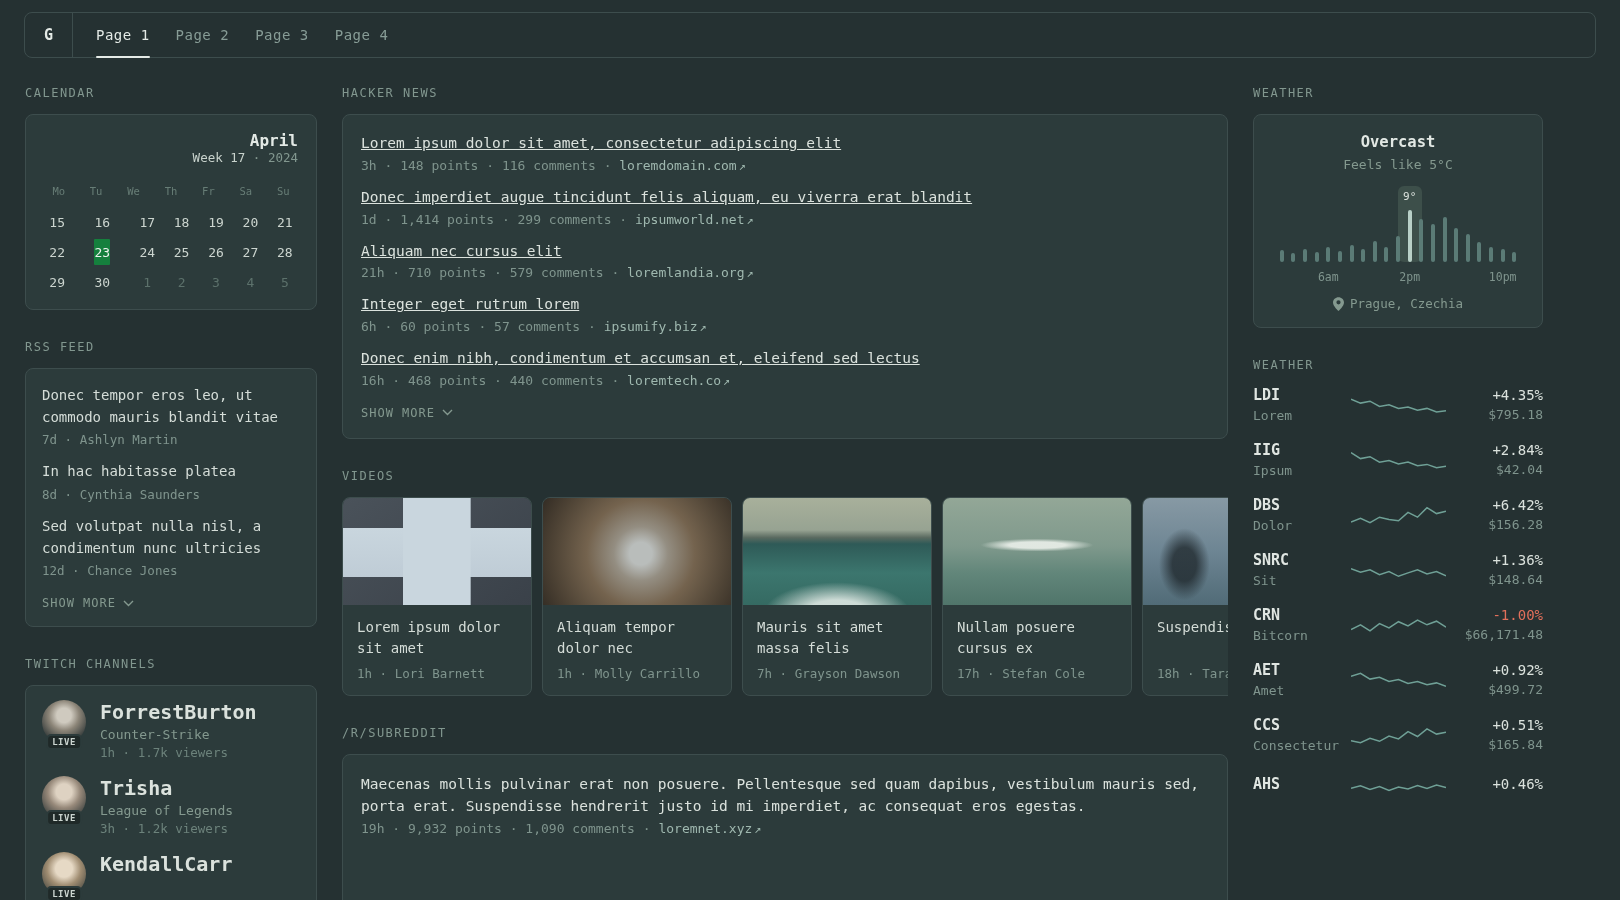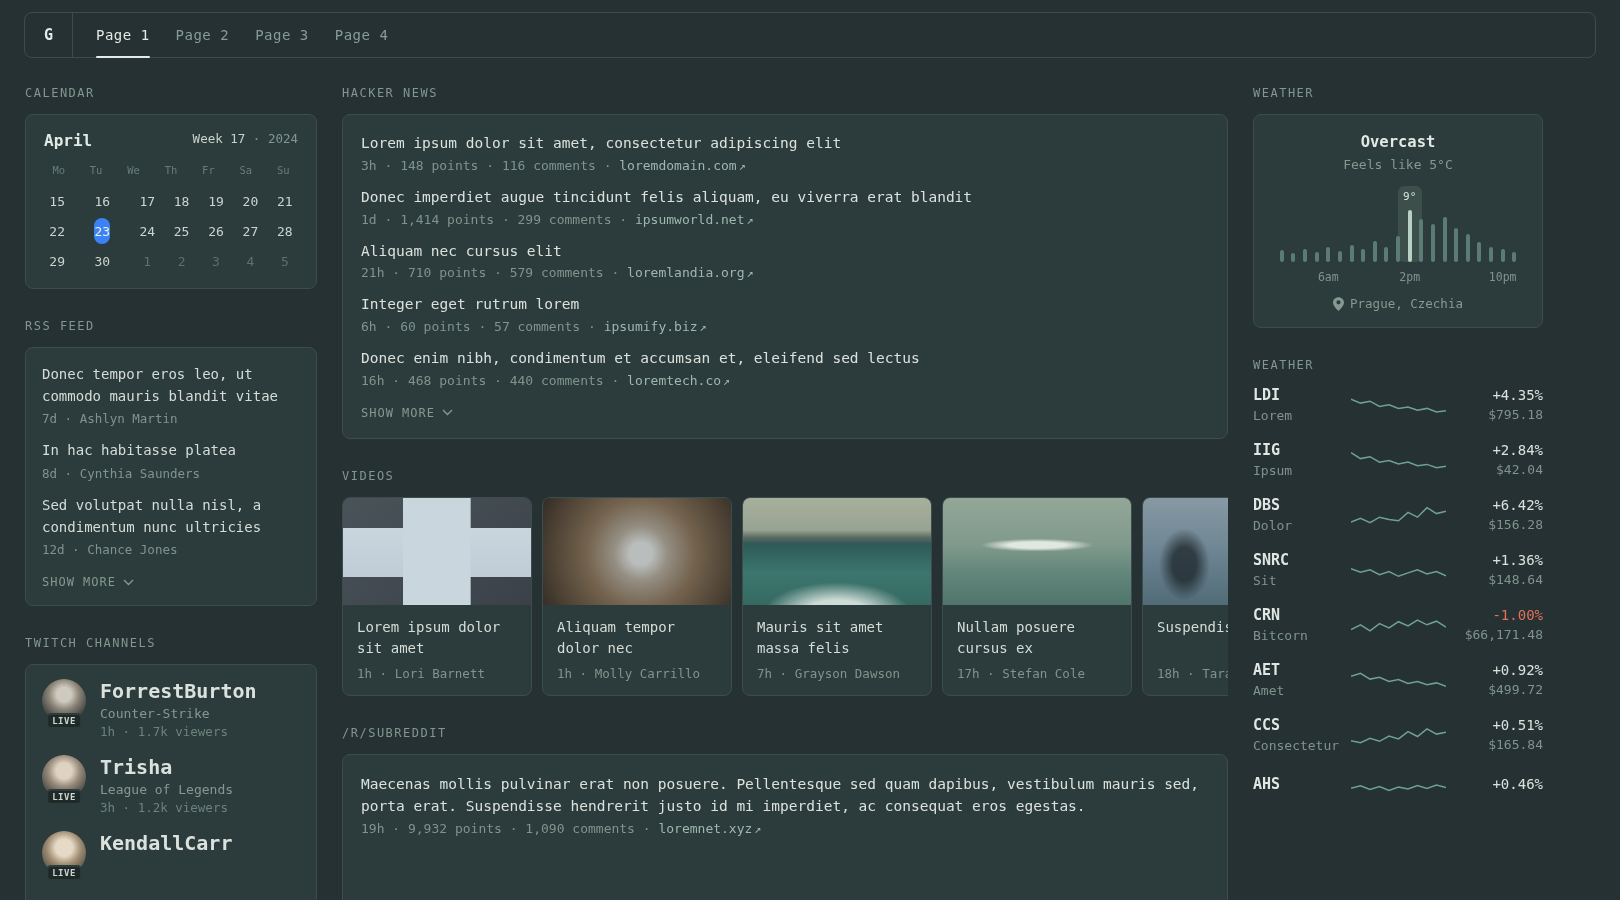--- a/index.html
+++ b/index.html
@@ -17,28 +17,28 @@
   .tab{position:relative;display:flex;align-items:center;height:100%;color:#879c96;font-size:14px;letter-spacing:.5px;cursor:pointer;}
   .tab.active{color:#e4eae6;}
   .tab.active::after{content:"";position:absolute;left:0;right:0;bottom:-1px;height:2px;background:#e4eae6;border-radius:1px;}
   
   .grid{display:grid;grid-template-columns:292px minmax(0,1fr) 290px;gap:25px;padding:28px 77px 0 25px;align-items:start;}
   .section{margin-bottom:30px;}
   .section-title{font-size:12px;font-weight:400;letter-spacing:1.5px;color:#82978f;margin-bottom:14px;}
   .card{background:#2c3b3b;border:1px solid #3d4d4d;border-radius:8px;}
   
   .cal-card{padding:16px 14px 12px;}
-  .cal-head{display:flex;justify-content:space-between;align-items:flex-start;margin-bottom:10px;padding:0 4px;}
+  .cal-head{display:flex;justify-content:space-between;align-items:flex-end;margin-bottom:16px;padding:0 4px;flex-direction:column;}
   .cal-month{font-size:16px;font-weight:700;color:#e3e9e5;}
   .cal-week{font-size:12.5px;color:#c9d3cd;}
   .cal-sep,.cal-year{color:#82978f;}
   .cal-grid{display:grid;grid-template-columns:repeat(7,1fr);text-align:center;}
   .cal-dow{font-size:10.5px;color:#677d76;padding:4px 0 10px;}
   .cal-day{font-size:13px;color:#ccd5cf;height:30px;display:flex;align-items:center;justify-content:center;}
-  .cal-day.selected{background:#3b82f6;border-radius:13px;color:#eef2ef;margin:2px 20px;height:26px;}
+  .cal-day.selected{background:#15803d;border-radius:1px;color:#eef2ef;margin:2px 20px;height:26px;}
   .cal-day.muted{color:#5c716b;}
   
   .rss-card{padding:16px;}
   .feed-item{margin-bottom:14px;}
   .feed-title{font-size:14px;line-height:1.55;color:#d5ddd8;cursor:pointer;}
   .feed-meta{font-size:12.5px;color:#7f948d;margin-top:4px;}
   .show-more{display:flex;align-items:center;gap:7px;font-size:12px;letter-spacing:1px;color:#84998f;cursor:pointer;margin-top:18px;}
   .chev path{stroke:currentColor;stroke-width:1.4;fill:none;}
   
   .twitch-card{padding:14px 16px;}
@@ -48,21 +48,21 @@
   .av1{background:radial-gradient(circle at 50% 35%, #cfcabf 0 20%, #8c8578 42%, #3f4442 72%, #2b3231 100%);}
   .av2{background:radial-gradient(circle at 50% 36%, #ded2c2 0 22%, #97897a 45%, #4a4c48 75%, #333836 100%);}
   .av3{background:radial-gradient(circle at 50% 38%, #e6d9c5 0 24%, #a08d72 48%, #565349 78%, #3a3d3a 100%);}
   .live-badge{position:absolute;left:50%;bottom:-6px;transform:translateX(-50%);background:#1f2928;border:2px solid #2c3b3b;border-radius:5px;font-size:9px;letter-spacing:.5px;color:#ccd5d0;padding:1px 4px;}
   .channel-name{font-size:20px;font-weight:700;color:#dbe2dd;}
   .channel-game{font-size:13px;color:#84998f;margin-top:3px;}
   .channel-meta{font-size:12.5px;color:#6c827b;margin-top:3px;}
   
   .hn-card{padding:18px;}
   .hn-item{margin-bottom:14px;}
-  .hn-title{font-size:14.5px;color:#dbe2dd;line-height:1.5;cursor:pointer;}
+  .hn-title{font-size:14.5px;color:#dbe2dd;line-height:1.5;cursor:pointer;text-decoration:underline;}
   .hn-meta{font-size:13px;color:#7f948d;margin-top:3px;}
   .hn-link{color:#9fb8af;cursor:pointer;}
   .ext{color:#9fb8af;font-size:12px;margin-left:2px;}
   .sub-card{padding:18px;min-height:360px;}
   .sub-title{font-size:14.5px;line-height:1.55;color:#dbe2dd;cursor:pointer;}
   
   .videos-row{display:flex;gap:10px;overflow:hidden;}
   .video-card{flex:0 0 190px;overflow:hidden;padding-bottom:14px;cursor:pointer;}
   .thumb{width:100%;height:107px;}
   .t1{background:

